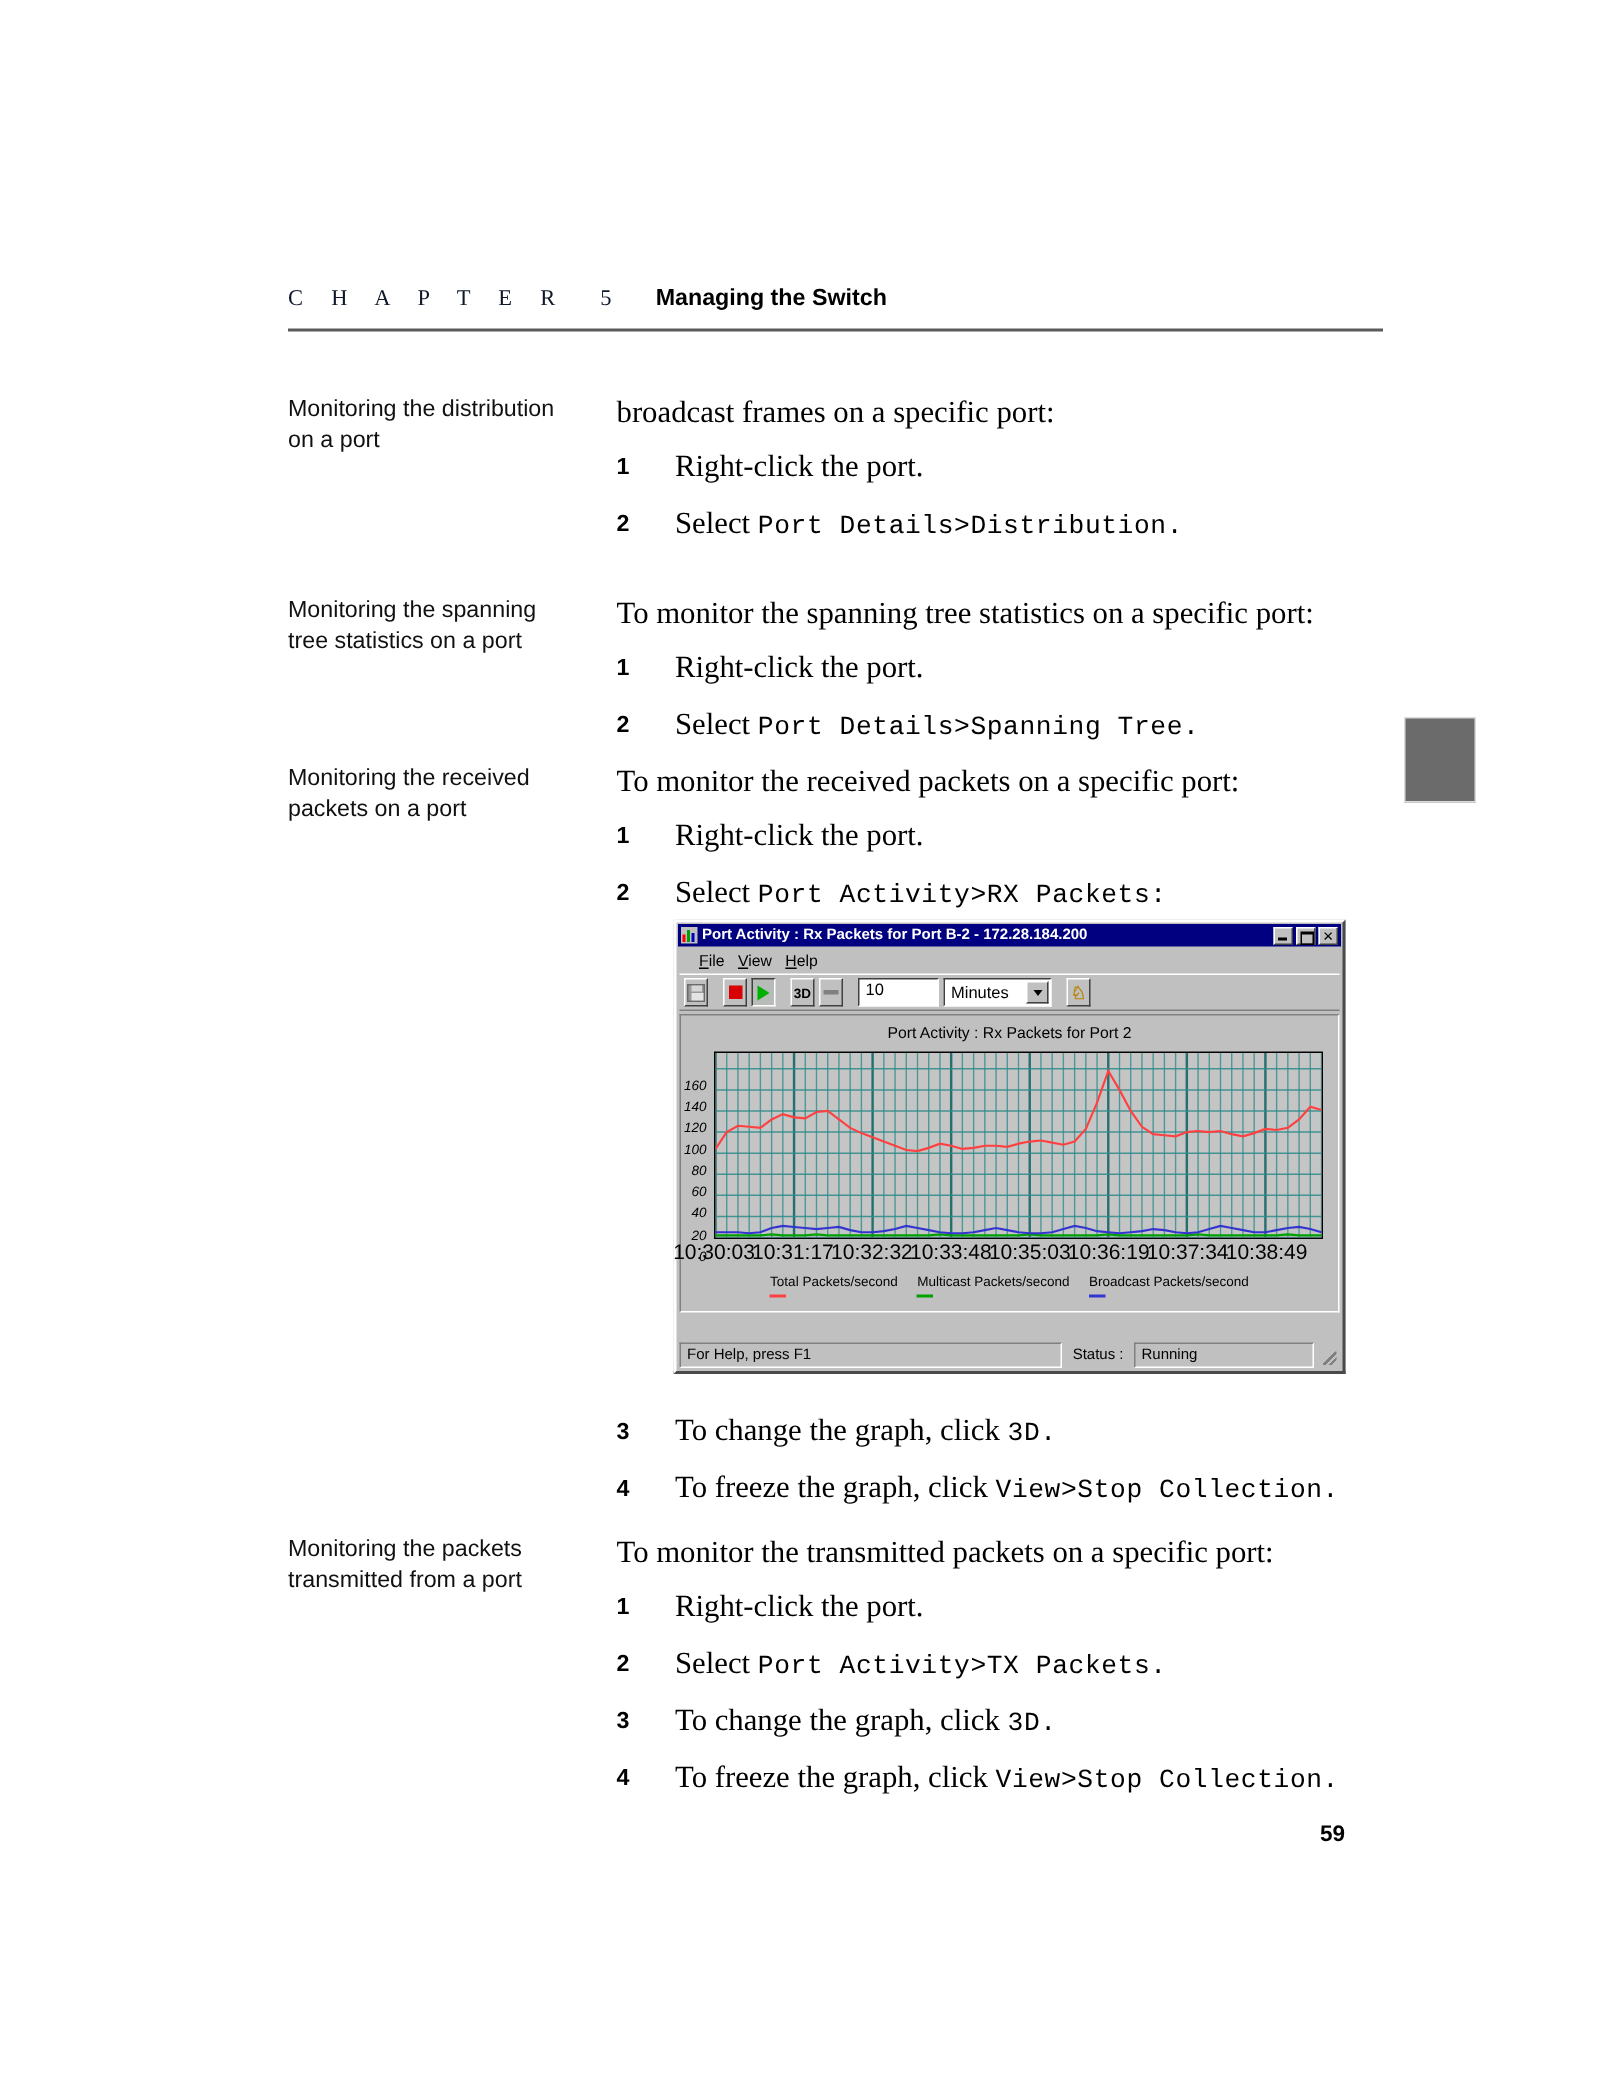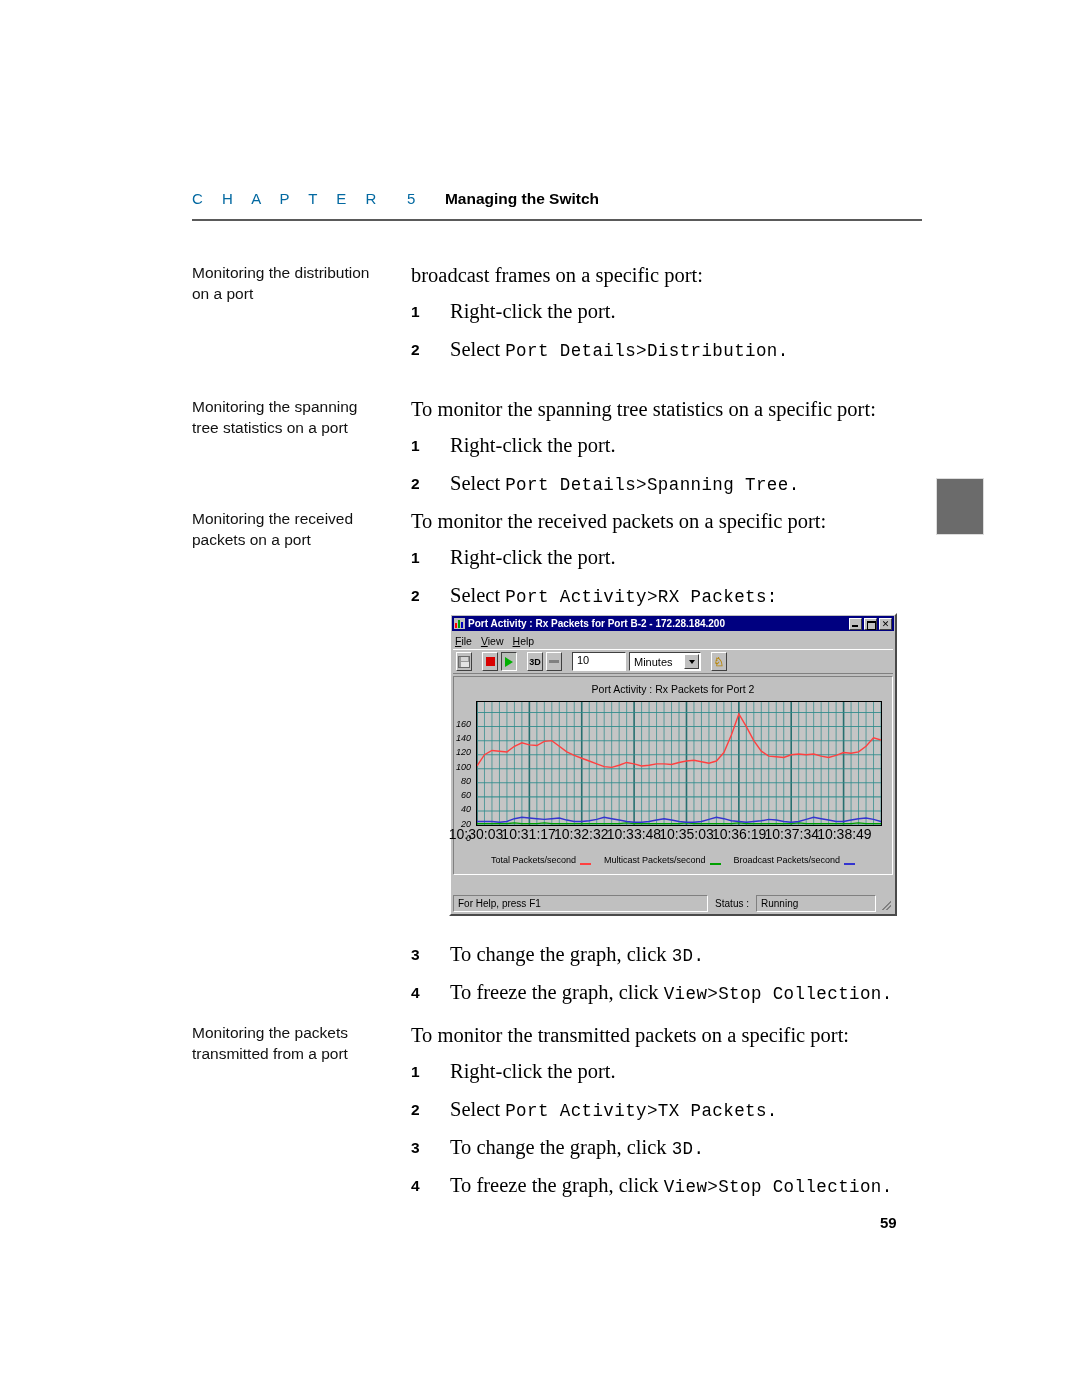--- a/index.html
+++ b/index.html
@@ -12,22 +12,22 @@
 
   
   .page { position:absolute; inset:0; }
 
   
   .runhead {
     position:absolute; left:192px; top:190px; width:730px;
     display:flex; align-items:baseline;
   }
   .chapter-word {
-    font-family:Liberation Sans, sans-serif;
-    font-size:15px; letter-spacing:7.5px; color:#0369a1; white-space:pre;text-align:right;
+    font-family:Liberation Serif, serif;
+    font-size:15px; letter-spacing:7.5px; color:#0f172a; white-space:pre;text-align:right;
   }
   .chapter-title {
     font-family:"Liberation Sans", sans-serif;
     font-size:15.5px; font-weight:bold; margin-left:22px;
   }
   .rule {
     position:absolute; left:192px; top:219px; width:730px; height:2px;
     background:#5a5a5a;
   }
 
@@ -101,21 +101,21 @@
   }
   .tb-btn.min::after{ content:""; position:absolute; left:2px; bottom:2px;
     width:6px; height:2px; background:#000; }
   .tb-btn.max::after{ content:""; position:absolute; left:2px; top:2px;
     width:7px; height:6px; border:1px solid #000; border-top-width:2px; }
   .tb-btn.close{ font-size:9px; line-height:10px; text-align:center;
     font-family:"Liberation Sans", sans-serif; color:#000; }
 
   .menubar {
     height:16px; display:flex; align-items:center; gap:9px;
-    padding:1px 5px 0 4px; font-size:10.5px; color:#000;
+    padding:1px 5px 0 15px; font-size:10.5px; color:#000;
   }
   .menubar span u { text-decoration:underline; }
 
   .toolbar {
     margin:1px 2px 0 2px; height:25px; display:flex; align-items:center;
     gap:3px; padding:0 3px;
     border-top:1px solid #ffffff; border-bottom:1px solid #808080;
     background:#c0c0c0;
   }
   .tbtn {
@@ -198,21 +198,21 @@
   .xlabels { position:absolute; left:22px; right:10px; bottom:36px; height:12px; }
   .xlabels span {
     position:absolute; font-size:14px; color:#000; white-space:nowrap;
     transform:translateX(-50%);
   }
   .legend {
     position:absolute; left:0; right:0; bottom:9px;
     display:flex; justify-content:center; align-items:center; gap:13px;
     font-size:9px; color:#000;
   }
-  .legend .item { display:flex; align-items:flex-end; gap:4px; }
+  .legend .item { display:flex; align-items:flex-start; gap:4px;flex-direction:column; }
   .legend .swatch { width:11px; height:2px; display:block; }
 
   
   .statusbar {
     position:absolute; left:2px; right:2px; bottom:2px; height:17px;
     display:flex; align-items:center; gap:4px;
   }
   .sb-panel {
     height:17px; background:#c0c0c0;
     border-top:1px solid #808080; border-left:1px solid #808080;

